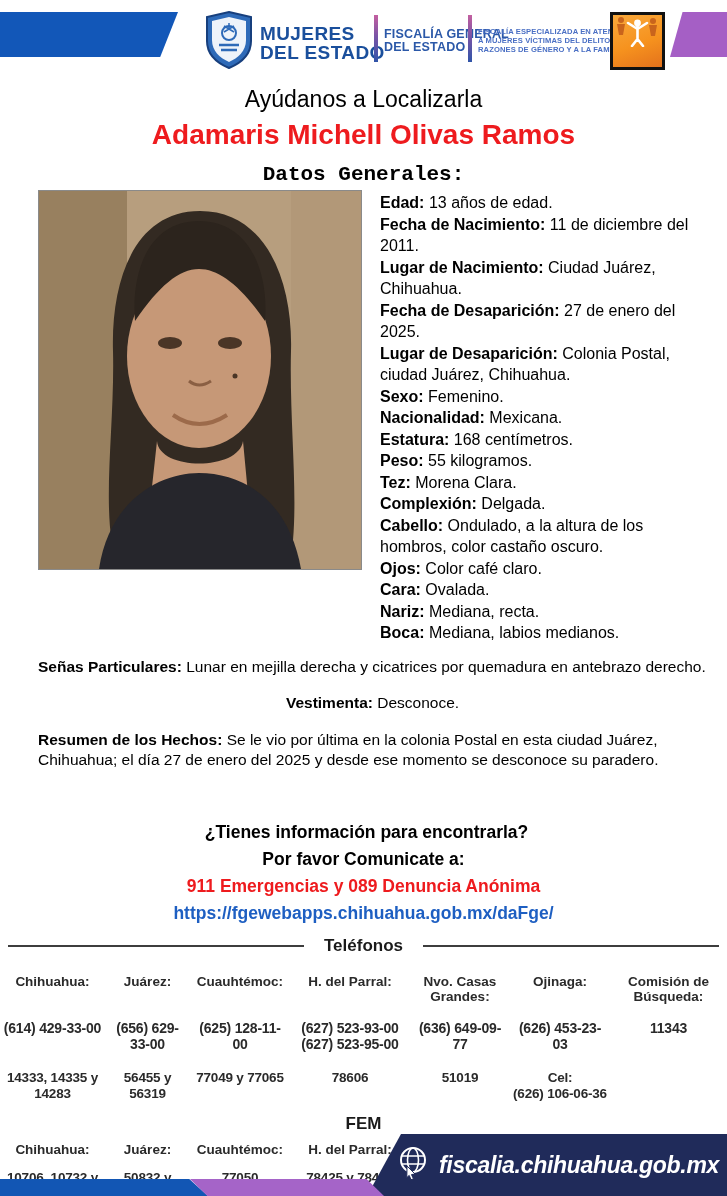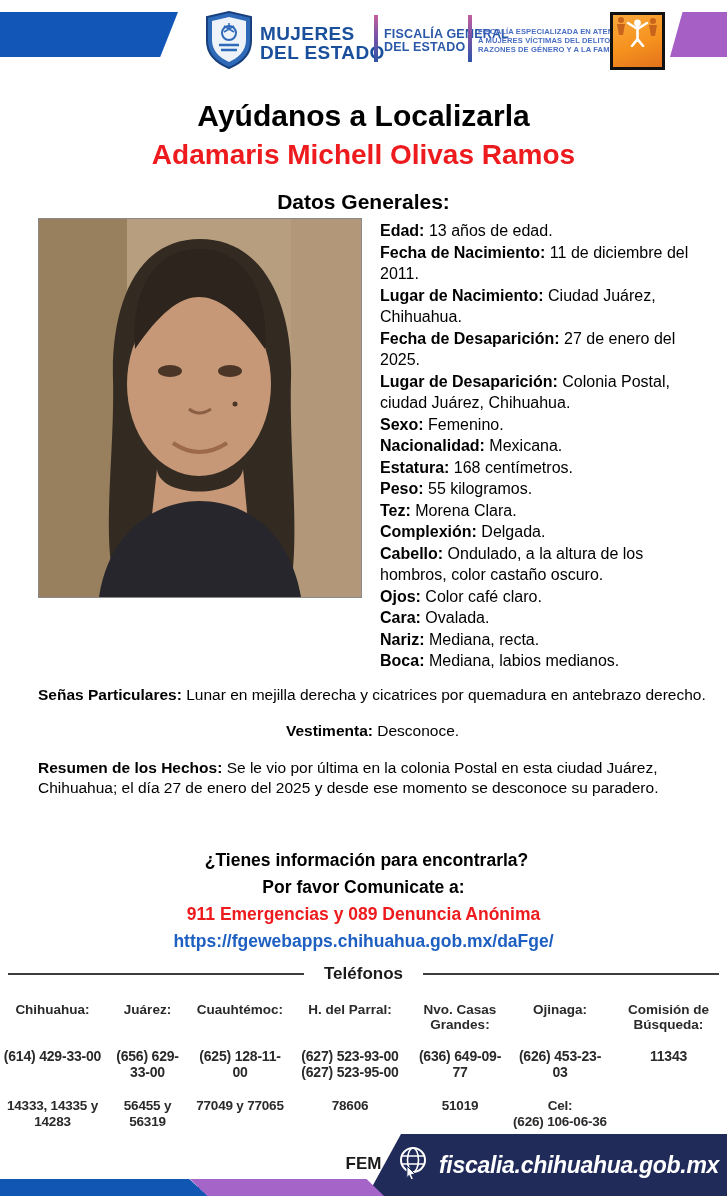--- a/index.html
+++ b/index.html
@@ -25,23 +25,23 @@
     line-height:9px; color:#4a6fc4; white-space:pre-line; letter-spacing:.1px; }
   .alba { position:absolute; left:610px; top:12px; width:55px; height:58px; border:3px solid #111;
     background:linear-gradient(160deg,#f9a93c 0%,#f6921e 55%,#e4721c 100%); display:flex; flex-direction:row; overflow:hidden; }
   .alba-fig { flex:1; position:relative; }
   .alba-band { height:7px; background:#c22026; color:#fff; font-size:4.5px; font-weight:bold;
     text-align:center; line-height:7px; letter-spacing:.6px; }
   .alba-name { height:14px; background:#111; color:#fff; font-weight:bold; font-size:12px;
     text-align:center; line-height:13px; letter-spacing:.5px; }
 
   
-  .title { text-align:center; font-size:30px; font-weight:bold; margin-top:17px; }
+  .title { text-align:center; font-size:23px; font-weight:normal; margin-top:4px; }
   .person-name { text-align:center; font-size:28px; font-weight:bold; color:#ee1b1e; margin-top:6px; }
-  .section-title { text-align:center; font-size:21px; font-weight:bold; margin-top:19px; }
+  .section-title { text-align:center; font-size:21px; font-weight:bold; margin-top:12px;font-family:Liberation Mono, monospace; }
 
   
   .main { display:flex; padding:4px 18px 0 38px; gap:18px; }
   .photo { width:324px; height:380px; border:1px solid #8a8a8a; flex:none; }
   .datos { width:344px; font-size:16px; line-height:21.5px; padding-top:2px; }
   .dato { margin:0; }
   .lbl { font-weight:bold; }
 
   
   .para { padding:0 20px 0 38px; font-size:15.5px; line-height:20px; }
@@ -59,21 +59,21 @@
   
   .tel-head { display:flex; align-items:center; margin-top:12px; padding:0 8px; }
   .tel-head .rule { flex:1; border-top:2.5px solid #3d3d3d; }
   .tel-head .t { font-size:17px; font-weight:bold; color:#1a1a1a; margin:0 20px; }
   .grid { display:grid; grid-template-columns:105px 85px 100px 120px 100px 100px 117px;
     text-align:center; color:#2a2a2a; }
   .grid .cell { white-space:pre-line; padding:2px 3px; }
   .hdr-row { margin-top:16px; font-weight:bold; font-size:13.5px; line-height:15px; }
   .val-row1 { margin-top:12px; font-size:14px; font-weight:bold; line-height:16px; letter-spacing:-.2px; }
   .val-row2 { margin-top:14px; font-size:13.5px; font-weight:bold; line-height:16px; letter-spacing:-.2px; }
-  .fem-title { text-align:center; font-weight:bold; font-size:17px; color:#1a1a1a; margin-top:22px; }
+  .fem-title { text-align:center; font-weight:bold; font-size:17px; color:#1a1a1a; margin-top:10px; }
 
   
   .foot-navy { position:absolute; right:0; bottom:0; width:360px; height:62px; background:#202b5a;
     clip-path:polygon(34px 0,100% 0,100% 100%,0 100%); display:flex; align-items:center;
     justify-content:center; gap:10px; padding-left:22px; }
   .foot-url { color:#fff; font-weight:bold; font-style:italic; font-size:23px; letter-spacing:-.3px; }
   .foot-blue { position:absolute; left:0; bottom:0; width:208px; height:17px; background:#1256b4;
     clip-path:polygon(0 0,91% 0,100% 100%,0 100%); }
   .foot-purple { position:absolute; left:190px; bottom:0; width:194px; height:17px; background:#a564c8;
     clip-path:polygon(0 0,91% 0,100% 100%,9% 100%); }

